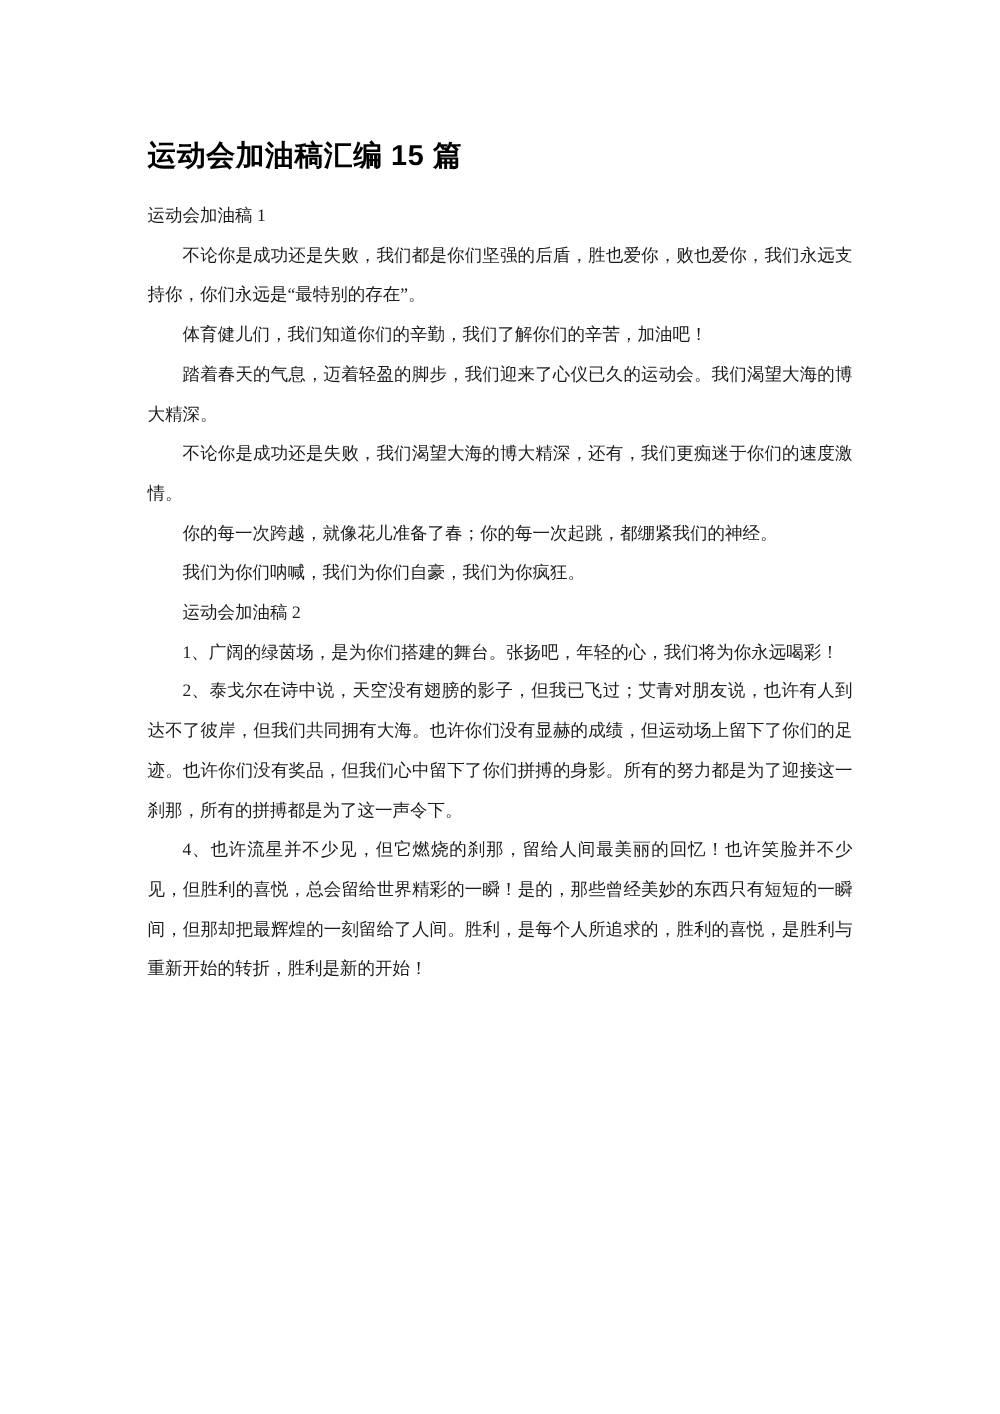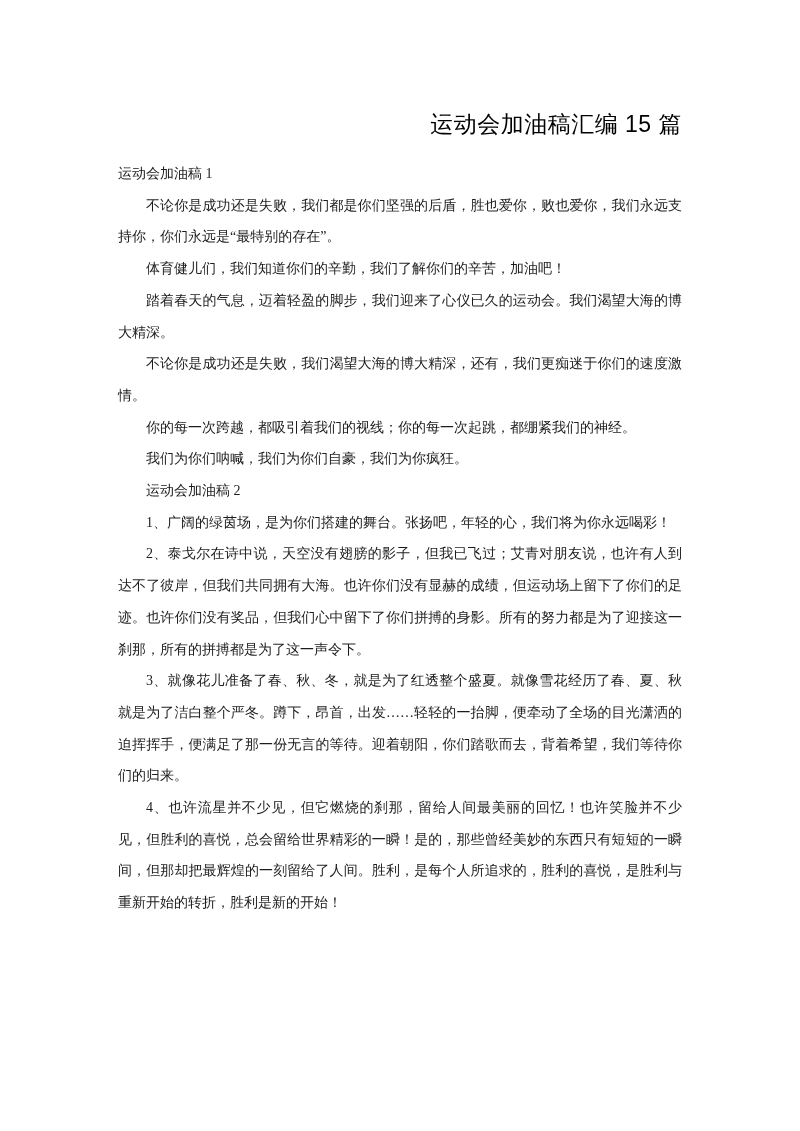--- a/index.html
+++ b/index.html
@@ -13,25 +13,25 @@
     min-height: 1131px;
     margin: 0 auto;
     background: #ffffff;
     box-sizing: border-box;
     padding: 104px 118px 40px 118px;
     font-family: "Liberation Serif", "DejaVu Serif", serif;
     color: #1c1c1c;
   }
   .doc-title {
     font-family: "Liberation Sans", "DejaVu Sans", sans-serif;
-    font-weight: 400;
+    font-weight: 700;
     font-size: 23px;
     line-height: 40px;
     letter-spacing: 0.5px;
-    text-align: right;
+    text-align: left;
     color: #000000;
     margin: 0 0 14px 0;
   }
   .para {
     font-size: 14px;
     line-height: 31.7px;
     margin: 0;
     text-align: justify;
     word-break: break-all;
   }
@@ -45,25 +45,24 @@
 <div class="page">
 
   <h1 class="doc-title">运动会加油稿汇编 15 篇</h1>
 
   <div>
     <p class="para">运动会加油稿 1</p>
     <p class="para indent">不论你是成功还是失败，我们都是你们坚强的后盾，胜也爱你，败也爱你，我们永远支持你，你们永远是“最特别的存在”。</p>
     <p class="para indent">体育健儿们，我们知道你们的辛勤，我们了解你们的辛苦，加油吧！</p>
     <p class="para indent">踏着春天的气息，迈着轻盈的脚步，我们迎来了心仪已久的运动会。我们渴望大海的博大精深。</p>
     <p class="para indent">不论你是成功还是失败，我们渴望大海的博大精深，还有，我们更痴迷于你们的速度激情。</p>
-    <p class="para indent">你的每一次跨越，都吸引着我们的视线；你的每一次起跳，都绷紧我们的神经。</p>
+    <p class="para indent">你的每一次跨越，就像花儿准备了春；你的每一次起跳，都绷紧我们的神经。</p>
     <p class="para indent">我们为你们呐喊，我们为你们自豪，我们为你疯狂。</p>
   </div>
 
   <div>
     <p class="para indent">运动会加油稿 2</p>
     <p class="para indent">1、广阔的绿茵场，是为你们搭建的舞台。张扬吧，年轻的心，我们将为你永远喝彩！</p>
     <p class="para indent">2、泰戈尔在诗中说，天空没有翅膀的影子，但我已飞过；艾青对朋友说，也许有人到达不了彼岸，但我们共同拥有大海。也许你们没有显赫的成绩，但运动场上留下了你们的足迹。也许你们没有奖品，但我们心中留下了你们拼搏的身影。所有的努力都是为了迎接这一刹那，所有的拼搏都是为了这一声令下。</p>
-    <p class="para indent">3、就像花儿准备了春、秋、冬，就是为了红透整个盛夏。就像雪花经历了春、夏、秋就是为了洁白整个严冬。蹲下，昂首，出发……轻轻的一抬脚，便牵动了全场的目光潇洒的迫挥挥手，便满足了那一份无言的等待。迎着朝阳，你们踏歌而去，背着希望，我们等待你们的归来。</p>
     <p class="para indent">4、也许流星并不少见，但它燃烧的刹那，留给人间最美丽的回忆！也许笑脸并不少见，但胜利的喜悦，总会留给世界精彩的一瞬！是的，那些曾经美妙的东西只有短短的一瞬间，但那却把最辉煌的一刻留给了人间。胜利，是每个人所追求的，胜利的喜悦，是胜利与重新开始的转折，胜利是新的开始！</p>
   </div>
 
 </div>
 
 </body></html>

